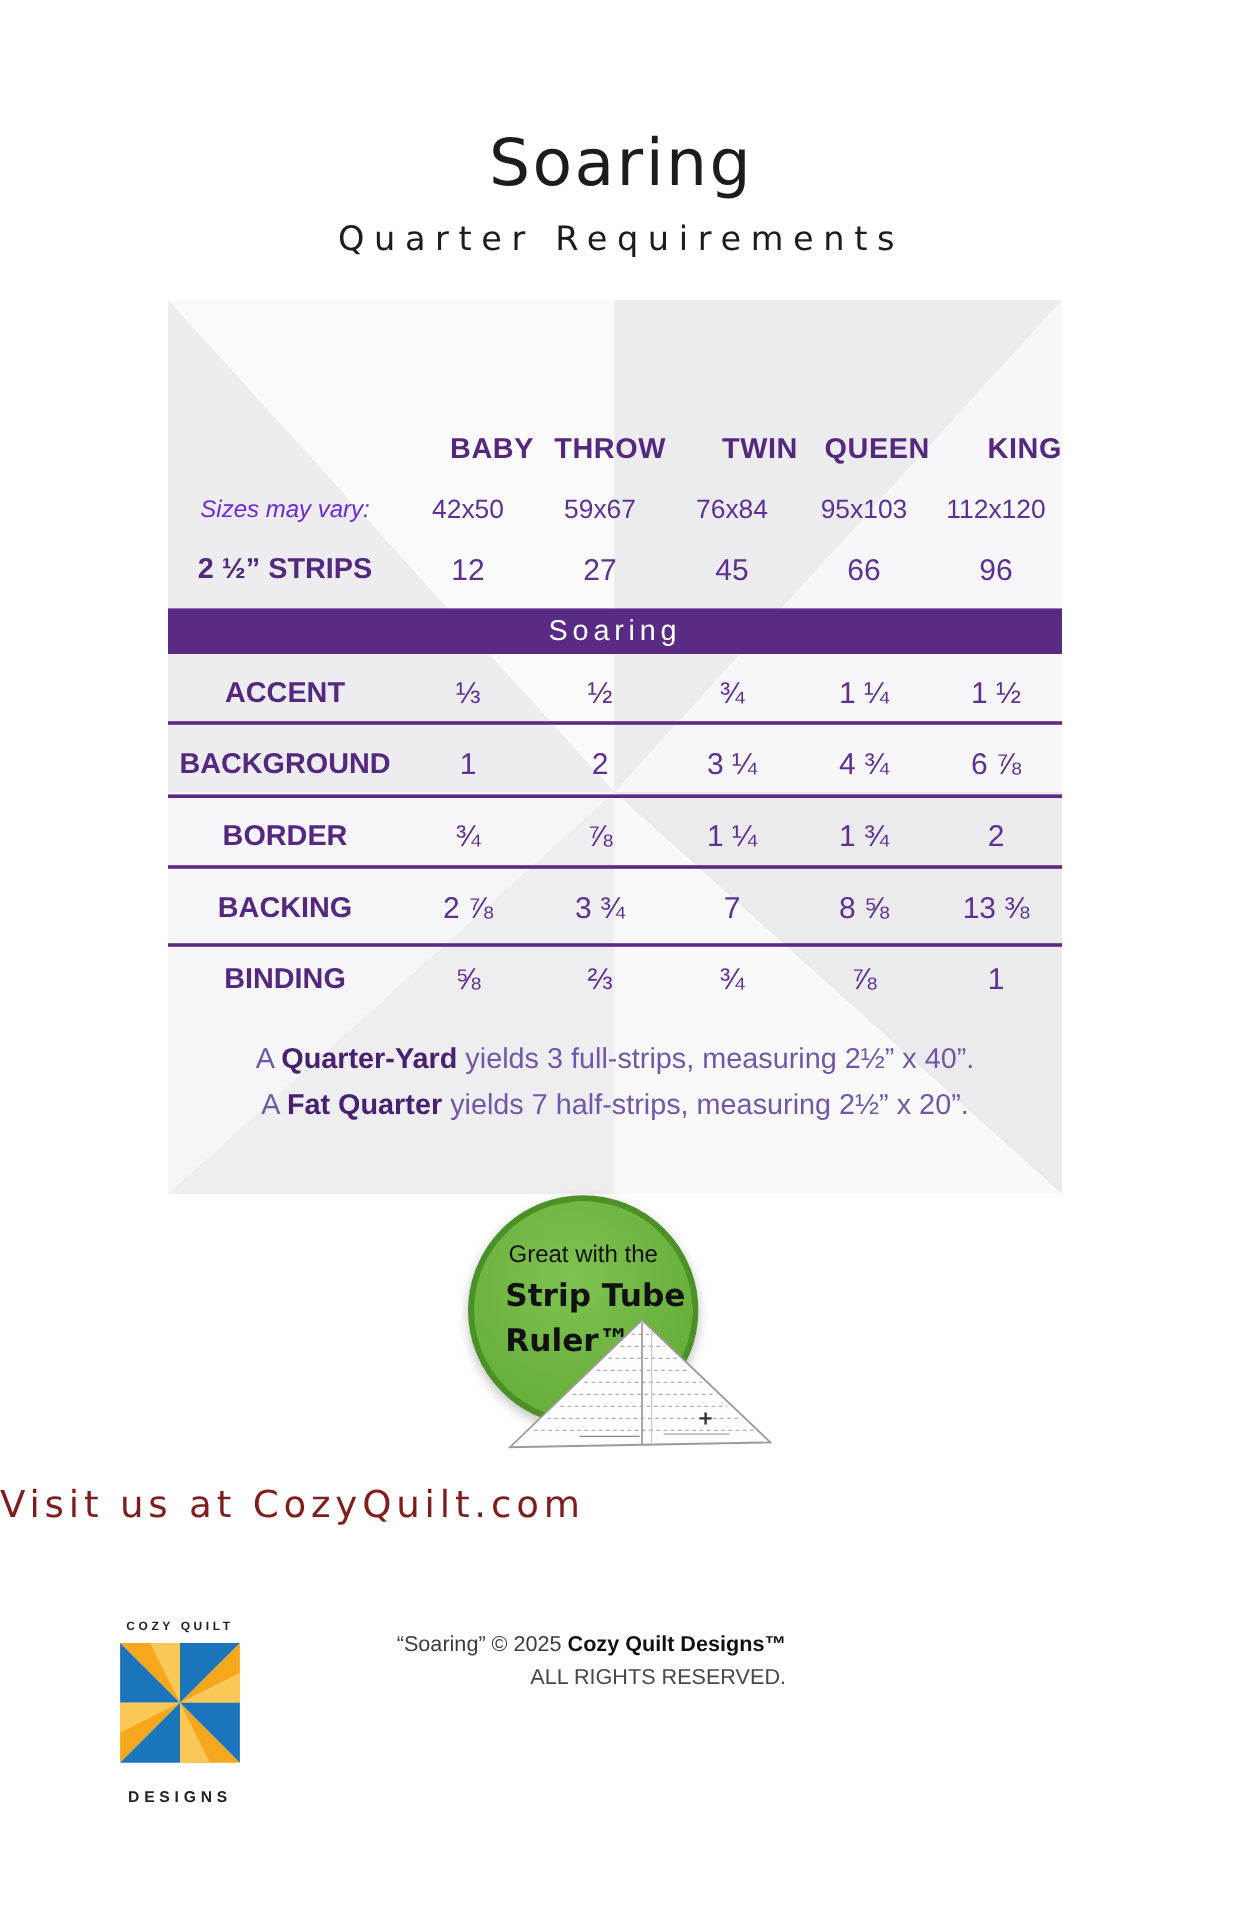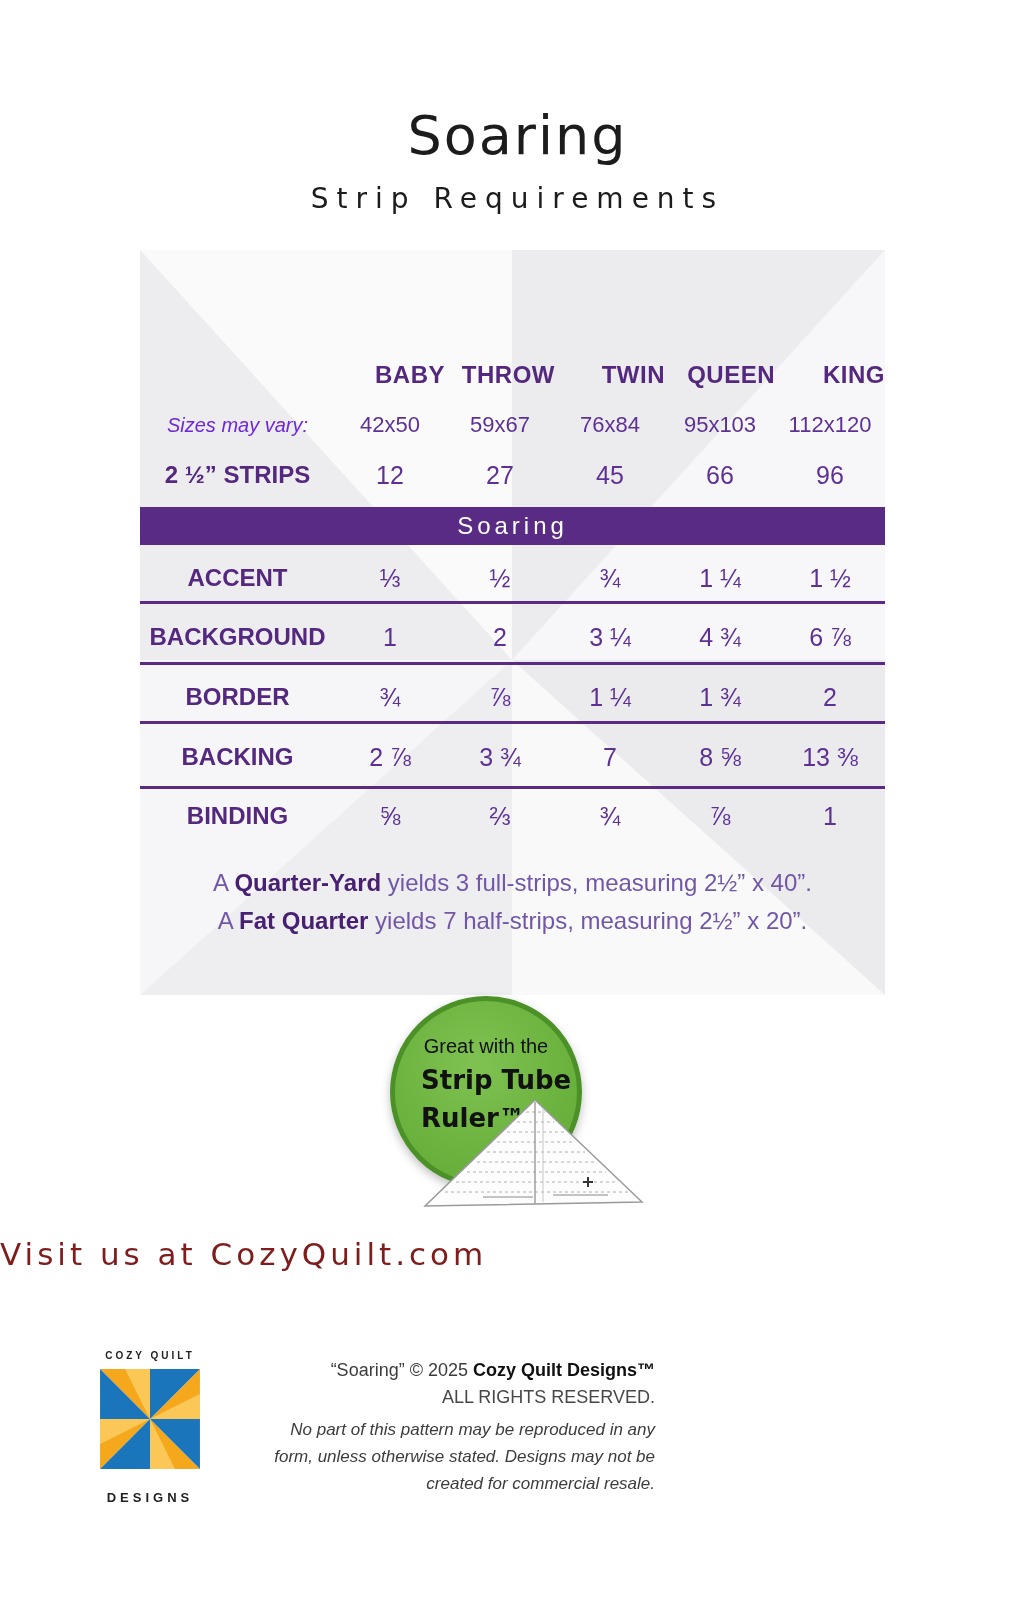--- a/index.html
+++ b/index.html
@@ -74,21 +74,21 @@
   .digits .d1{position:absolute;left:58px;top:2px;letter-spacing:6px;}
   .digits .d2{position:absolute;left:156px;top:2px;letter-spacing:6px;}
   .digits .d3{position:absolute;right:0px;top:2px;}
 </style>
 </head>
 <body>
 
 <div class="page">
 
   <div class="title">Soaring</div>
-  <div class="subtitle">Strip Requirements</div>
+  <div class="subtitle">Quarter Requirements</div>
 
   <div class="panel">
     <svg class="watermark" width="745" height="745" viewBox="0 0 745 745">
       <rect x="0" y="0" width="745" height="745" fill="#f2f2f4"></rect>
       <polygon points="372,410 0,0 372,0" fill="#fafafb"></polygon>
       <polygon points="372,410 372,0 745,0" fill="#ececee"></polygon>
       <polygon points="372,410 745,0 745,410" fill="#f7f7f9"></polygon>
       <polygon points="372,410 745,410 745,745" fill="#ebebed"></polygon>
       <polygon points="372,410 745,745 372,745" fill="#f9f9fa"></polygon>
       <polygon points="372,410 372,745 0,745" fill="#eeeef0"></polygon>
@@ -232,17 +232,16 @@
         <polygon points="50,50 2,2 2,50" fill="#1b75bb"></polygon>
         <polygon points="50,50 26,2 50,2" fill="#fbc858"></polygon>
       </g>
     </svg>
     <div class="lb">DESIGNS</div>
   </div>
 
   <div class="copyblock">
     <div class="l1"><span>“Soaring” © 2025 </span><b>Cozy Quilt Designs™</b></div>
     <div class="l2">ALL RIGHTS RESERVED.</div>
-    <div class="legal">No part of this pattern may be reproduced in any form, unless otherwise stated. Designs may not be created for commercial resale.</div>
   </div>
 
 
 </div>
 
 </body></html>

